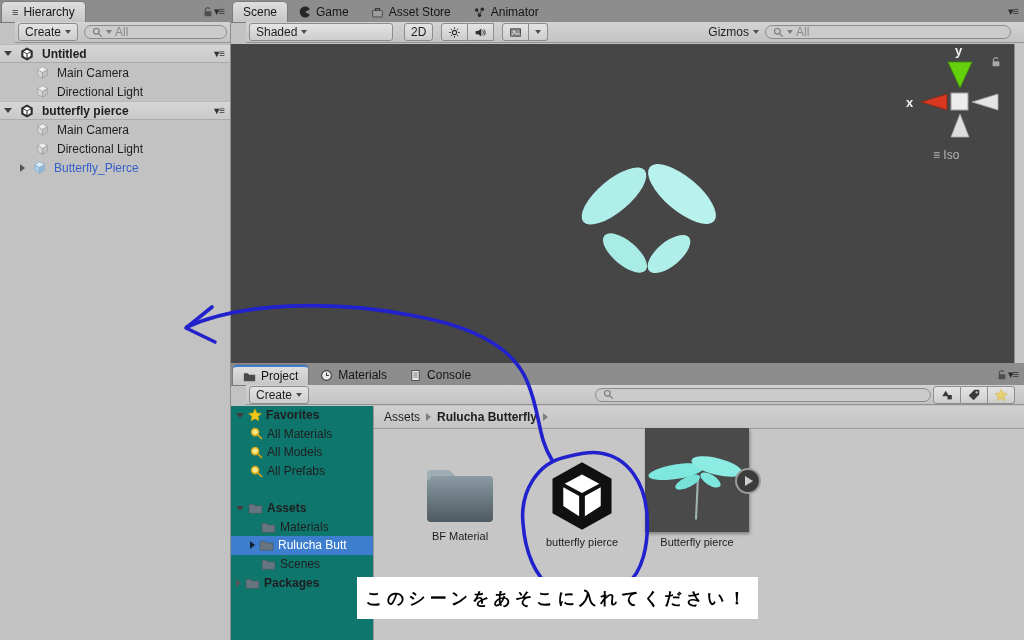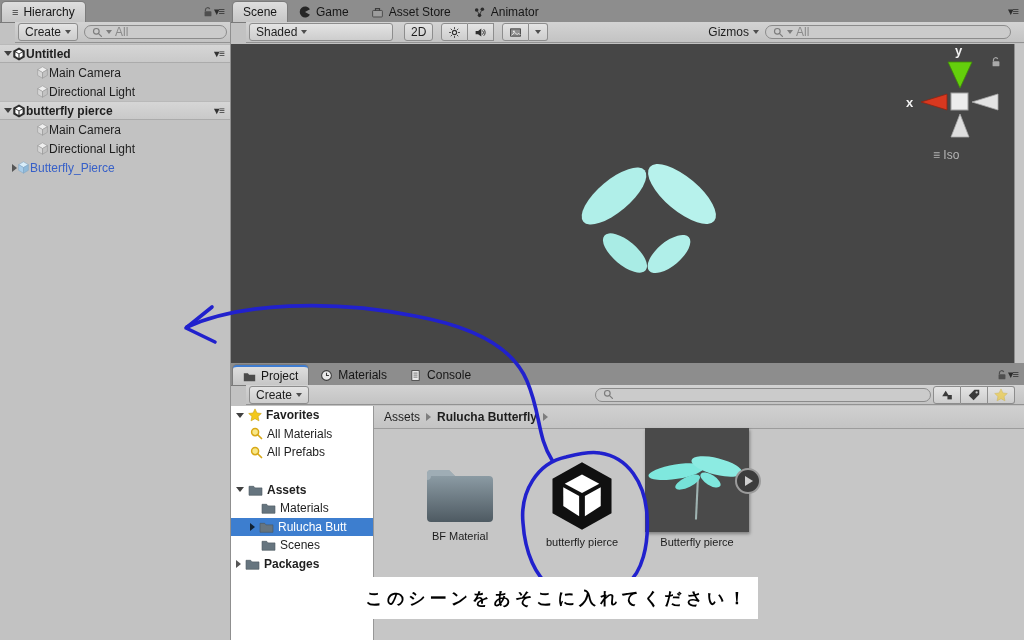--- a/index.html
+++ b/index.html
@@ -24,41 +24,41 @@
   .btn.tog{border-radius:0;border-left:none;}
   .btn.grp-l{border-radius:3px 0 0 3px;}
   .btn.grp-r{border-radius:0 3px 3px 0;border-left:none;}
   .caret{width:0;height:0;border-left:3.5px solid transparent;border-right:3.5px solid transparent;
          border-top:4px solid #4e4e4e;display:inline-block;}
   .search{border:1px solid #8b8b8b;border-radius:9px;background:#cbcbcb;height:14px;
           display:flex;align-items:center;padding:0 7px;gap:3px;color:#8a8a8a;box-sizing:border-box;}
   
   .hier{left:0;top:0;width:231px;height:640px;background:#c2c2c2;border-right:1px solid #8f8f8f;box-sizing:border-box;}
   .rows{position:absolute;left:0;top:44px;right:0;}
-  .row{height:19px;display:flex;align-items:center;gap:0;padding-left:4px;box-sizing:border-box;}
+  .row{height:19px;display:flex;align-items:center;gap:8px;padding-left:4px;box-sizing:border-box;}
   .row.scenehead{background:linear-gradient(#d6d6d6,#c9c9c9);border-top:1px solid #b9b9b9;
                  border-bottom:1px solid #ababab;font-weight:bold;}
   .row .right{margin-left:auto;padding-right:5px;}
   .row.child{padding-left:36px;}
-  .row.prefab{padding-left:12px;color:#3760c8;text-align:center;}
+  .row.prefab{padding-left:20px;color:#3760c8;text-align:center;}
   .tri-d{width:0;height:0;border-left:4px solid transparent;border-right:4px solid transparent;
          border-top:5px solid #404040;display:inline-block;}
   .tri-r{width:0;height:0;border-top:4px solid transparent;border-bottom:4px solid transparent;
          border-left:5px solid #555;display:inline-block;}
   .menu-combo{font-size:10px;color:#333;}
   
   .scene{left:231px;top:0;width:793px;height:363px;background:#c2c2c2;}
   .sceneview{position:absolute;left:0;top:44px;width:783px;height:319px;background:#464646;}
   .edgestrip{position:absolute;left:783px;top:44px;width:10px;height:319px;
              background:#c6c6c6;border-left:1px solid #8e8e8e;box-sizing:border-box;}
   .isolabel{position:absolute;left:702px;top:104px;color:#b4b4b4;font-size:12px;text-align:right;}
   
   .proj{left:231px;top:363px;width:793px;height:277px;background:#c2c2c2;}
   .projbody{position:absolute;left:0;top:43px;right:0;bottom:0;}
-  .tree{position:absolute;left:0;top:0;width:143px;bottom:0;background:#ffffff;
+  .tree{position:absolute;left:0;top:0;width:143px;bottom:0;background:#0f766e;
         border-right:1px solid #979797;box-sizing:border-box;overflow:hidden;}
   .trow{height:18.6px;display:flex;align-items:center;gap:4px;padding-left:5px;white-space:nowrap;}
   .trow.l2{padding-left:19px;}
   .trow .bold{font-weight:bold;}
   .trow.sel{background:#3d7ecf;color:#fff;}
   .rpane{position:absolute;left:143px;top:0;right:0;bottom:0;background:#c6c6c6;}
   .crumbs{position:absolute;left:0;top:0;right:0;height:22px;background:linear-gradient(#d0d0d0,#c4c4c4);
           border-bottom:1px solid #9c9c9c;display:flex;align-items:center;gap:6px;padding:0 10px;}
   .crumb-sep{width:0;height:0;border-top:4px solid transparent;border-bottom:4px solid transparent;
              border-left:5px solid #7e7e7e;}
@@ -431,20 +431,26 @@
         <div class="trow l2">
           <svg width="13" height="13">
               <use href="#lens-y"></use>
             </svg>
           <span>All Materials</span>
         </div>
         <div class="trow l2">
           <svg width="13" height="13">
               <use href="#lens-y"></use>
             </svg>
+          <span>All Models</span>
+        </div>
+        <div class="trow l2">
+          <svg width="13" height="13">
+              <use href="#lens-y"></use>
+            </svg>
           <span>All Prefabs</span>
         </div>
         <div class="trow"></div>
         <div class="trow">
           <span class="tri-d"></span>
           <svg width="15" height="12">
               <use href="#folder-sm"></use>
             </svg>
           <span class="bold">Assets</span>
         </div>

